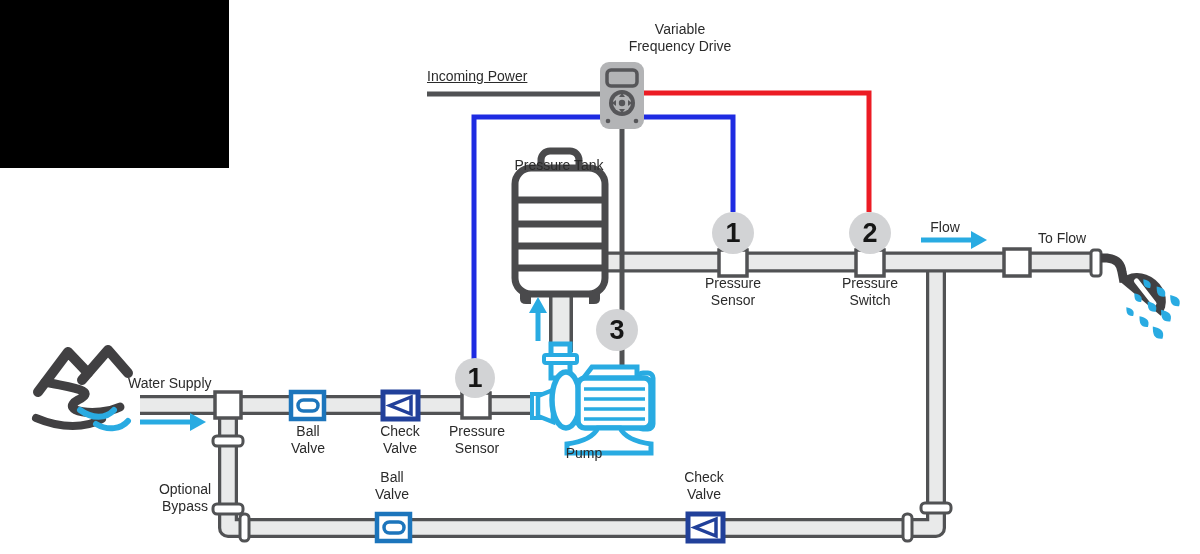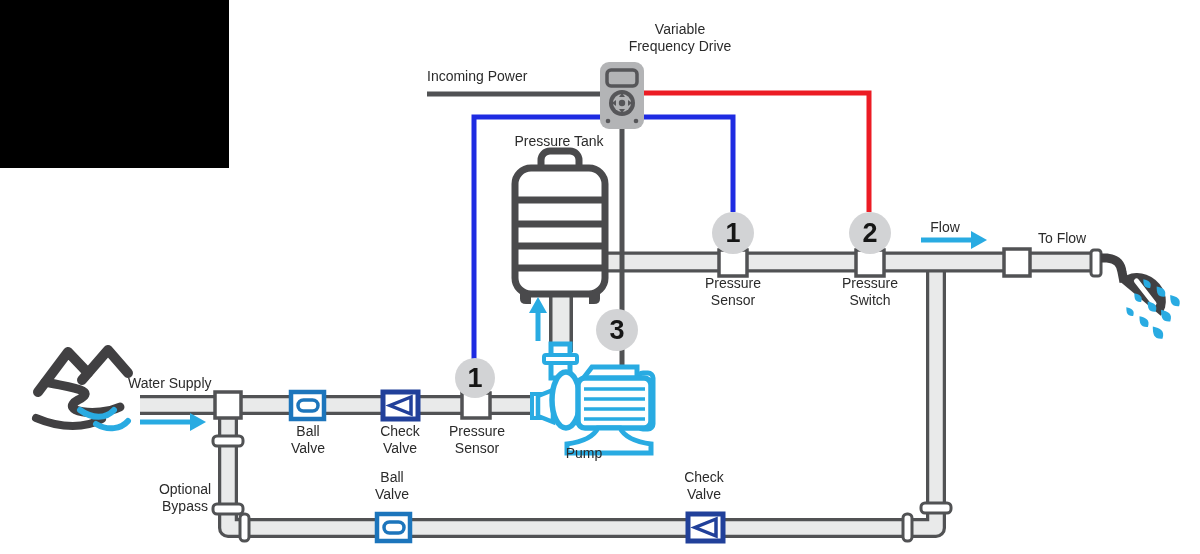--- a/index.html
+++ b/index.html
@@ -159,22 +159,22 @@
 
   <div class="blackout"></div>
 
   <div class="badge" style="left:455px;top:358px;width:40px;height:40px;">1</div>
   <div class="badge" style="left:712px;top:212px;">1</div>
   <div class="badge" style="left:849px;top:212px;">2</div>
   <div class="badge" style="left:596px;top:309px;">3</div>
 
   <div class="lbl center" style="left:640px;top:21px;margin-left:40px;">Variable
 Frequency Drive</div>
-  <div class="lbl" style="left:427px;top:68px;">Incoming Power</div>
-  <div class="lbl center" style="left:559px;top:133px;">Pressure Tank</div>
+  <div class="lbl" style="left:427px;top:68px;text-decoration:underline;">Incoming Power</div>
+  <div class="lbl center" style="left:559px;top:157px;">Pressure Tank</div>
   <div class="lbl" style="left:128px;top:375px;">Water Supply</div>
   <div class="lbl center" style="left:185px;top:452px;margin-top:29px;">Optional
 Bypass</div>
   <div class="lbl center" style="left:945px;top:219px;">Flow</div>
   <div class="lbl" style="left:1038px;top:230px;">To Flow</div>
   <div class="lbl center" style="left:584px;top:445px;">Pump</div>
   <div class="lbl center" style="left:308px;top:423px;">Ball
 Valve</div>
   <div class="lbl center" style="left:400px;top:423px;">Check
 Valve</div>

